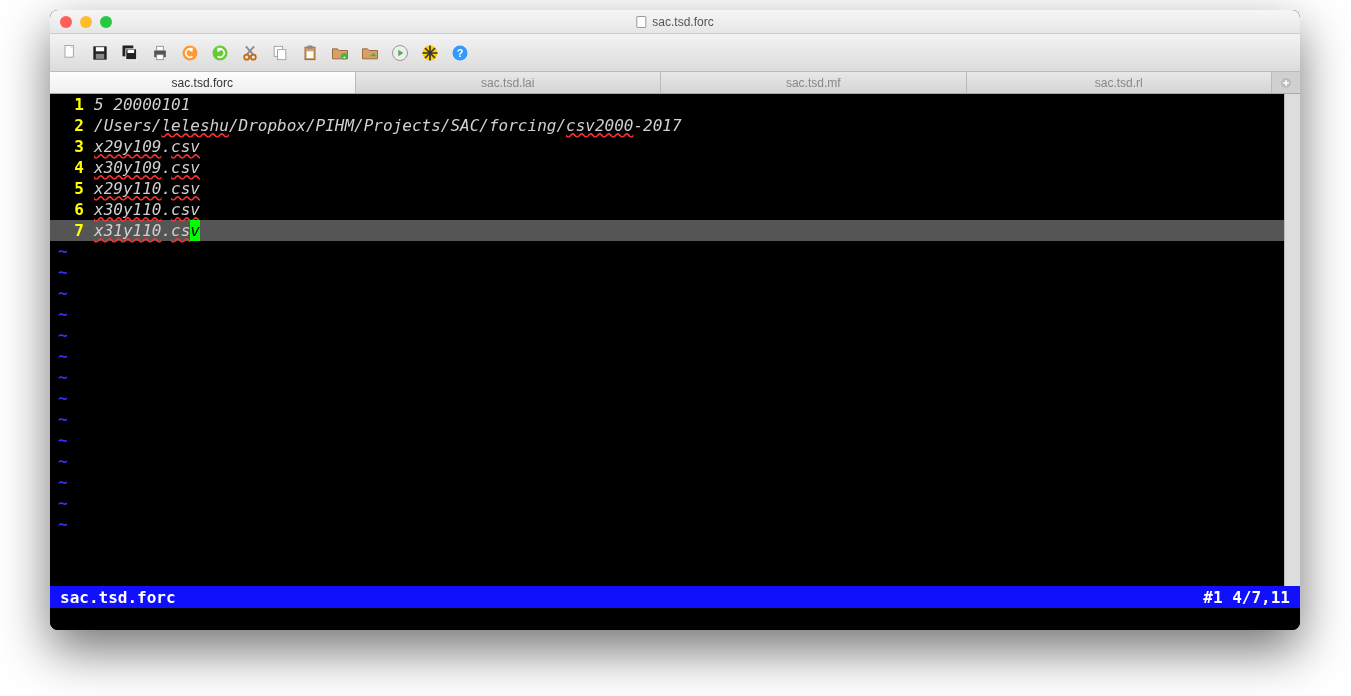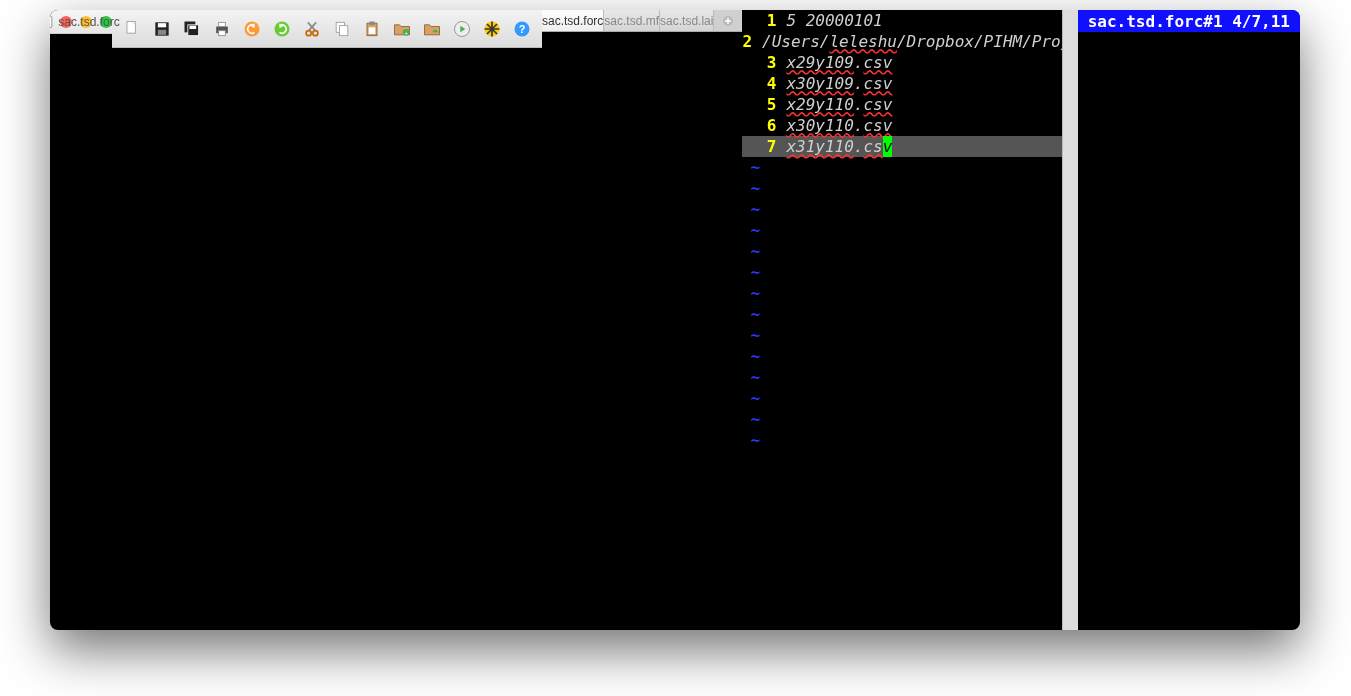--- a/index.html
+++ b/index.html
@@ -14,20 +14,21 @@
     position: absolute;
     left: 50px;
     top: 10px;
     width: 1250px;
     height: 620px;
     background: #000;
     border-radius: 8px;
     box-shadow: 0 20px 50px rgba(0,0,0,0.55);
     overflow: hidden;
     display: flex;
+    flex-direction: column;
   }
   .titlebar {
     height: 24px;
     background: linear-gradient(#f6f6f6,#e6e6e6);
     display: flex;
     align-items: center;
     position: relative;
     border-bottom: 1px solid #ccc;
   }
   .traffic {
@@ -281,24 +282,27 @@
           <text x="12" y="17" text-anchor="middle" font-size="13" fill="#fff" font-weight="bold">?</text>
         </svg>
     </div>
   </div>
 
   <div class="tabs">
     <div class="tab active">
         <span>sac.tsd.forc</span>
       </div>
     <div class="tab">
+        <span>sac.tsd.lai</span>
+      </div>
+    <div class="tab">
         <span>sac.tsd.mf</span>
       </div>
     <div class="tab">
-        <span>sac.tsd.lai</span>
+        <span>sac.tsd.rl</span>
       </div>
     <div class="tab-add">
       <svg width="12" height="12" viewBox="0 0 12 12">
           <circle cx="6" cy="6" r="5" fill="#bbb"></circle>
           <line x1="6" y1="3" x2="6" y2="9" stroke="#fff" stroke-width="1.5"></line>
           <line x1="3" y1="6" x2="9" y2="6" stroke="#fff" stroke-width="1.5"></line>
         </svg>
     </div>
   </div>
 

